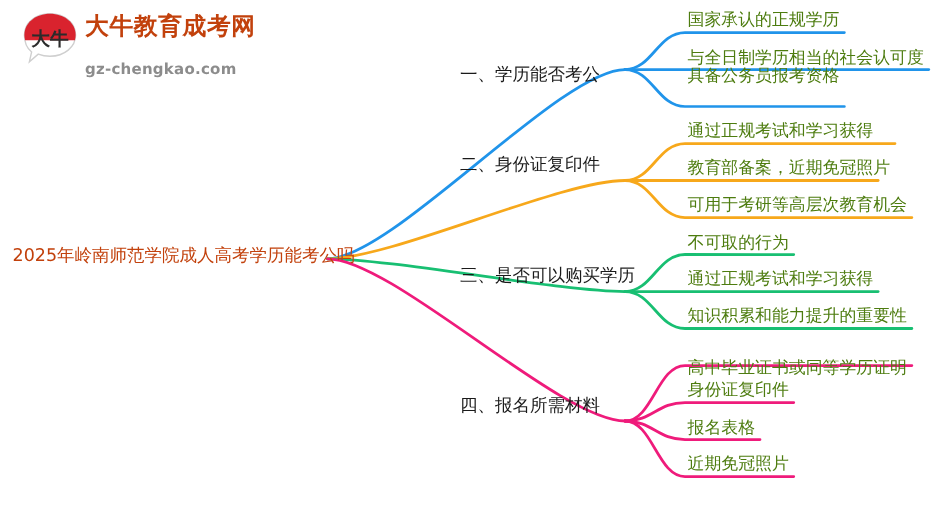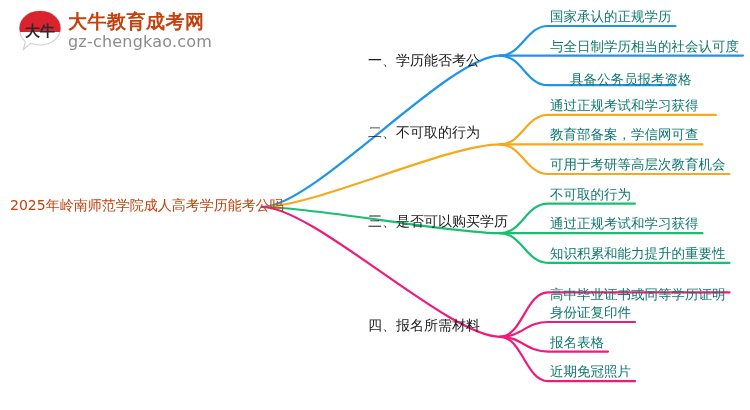--- a/index.html
+++ b/index.html
@@ -48,27 +48,27 @@
   }
   .logo-title {
     font-size: 19px;
     font-weight: bold;
     color: #c2410c;
     letter-spacing: 0.5px;
     line-height: 22px;
     white-space: nowrap;
   }
   .logo-sub {
-    font-size: 16px;
-    font-weight: normal;
+    font-size: 12px;
+    font-weight: bold;
     color: #8c8c8c;
     letter-spacing: 0.2px;
     line-height: 15px;
     white-space: nowrap;
-    margin-top: 2px;
+    margin-top: 16px;
   }
   
   .root-node {
     position: absolute;
     left: 10px;
     top: 195px;
     font-size: 14px;
     color: #c2410c;
     white-space: nowrap;
     line-height: 20px;
@@ -78,21 +78,21 @@
     position: absolute;
     font-size: 14px;
     color: #1a1a1a;
     white-space: nowrap;
     line-height: 20px;
   }
   
   .leaf-label {
     position: absolute;
     font-size: 13.5px;
-    color: #0f766e;
+    color: #4d7c0f;
     white-space: nowrap;
     line-height: 18px;
   }
 </style>
 </head>
 <body>
 
 <div id="canvas">
 
   <svg id="wires" viewBox="0 0 750 410" xmlns="http://www.w3.org/2000/svg">
@@ -130,26 +130,26 @@
       <div class="logo-title">大牛教育成考网</div>
       <div class="logo-sub">gz-chengkao.com</div>
     </div>
   </div>
 
   <div class="root-node">2025年岭南师范学院成人高考学历能考公吗</div>
 
   <div id="labels">
       <div class="leaf-label" style="left: 550px; top: 7px;">国家承认的正规学历</div>
       <div class="leaf-label" style="left: 550px; top: 36.6px;">与全日制学历相当的社会认可度</div>
-      <div class="leaf-label" style="left: 550px; top: 70px; margin-left: 20px;">具备公务员报考资格</div>
+      <div class="leaf-label" style="left: 550px; top: 52px;">具备公务员报考资格</div>
       <div class="branch-label" style="left: 368px; top: 50px;">一、学历能否考公</div>
       <div class="leaf-label" style="left: 550px; top: 95.8px;">通过正规考试和学习获得</div>
-      <div class="leaf-label" style="left: 550px; top: 125.4px;">教育部备案，学信网可查</div>
+      <div class="leaf-label" style="left: 550px; top: 125.4px;">教育部备案，近期免冠照片</div>
       <div class="leaf-label" style="left: 550px; top: 155px;">可用于考研等高层次教育机会</div>
-      <div class="branch-label" style="left: 368px; top: 122.4px;">二、不可取的行为</div>
+      <div class="branch-label" style="left: 368px; top: 122.4px;">二、身份证复印件</div>
       <div class="leaf-label" style="left: 550px; top: 184.6px;">不可取的行为</div>
       <div class="leaf-label" style="left: 550px; top: 214.2px;">通过正规考试和学习获得</div>
       <div class="leaf-label" style="left: 550px; top: 243.8px;">知识积累和能力提升的重要性</div>
       <div class="branch-label" style="left: 368px; top: 211.2px;">三、是否可以购买学历</div>
       <div class="leaf-label" style="left: 550px; top: 273.4px; margin-top: 12px;">高中毕业证书或同等学历证明</div>
       <div class="leaf-label" style="left: 550px; top: 303px;">身份证复印件</div>
       <div class="leaf-label" style="left: 550px; top: 332.6px;">报名表格</div>
       <div class="leaf-label" style="left: 550px; top: 362.2px;">近期免冠照片</div>
       <div class="branch-label" style="left: 368px; top: 314.8px;">四、报名所需材料</div>
     </div>

